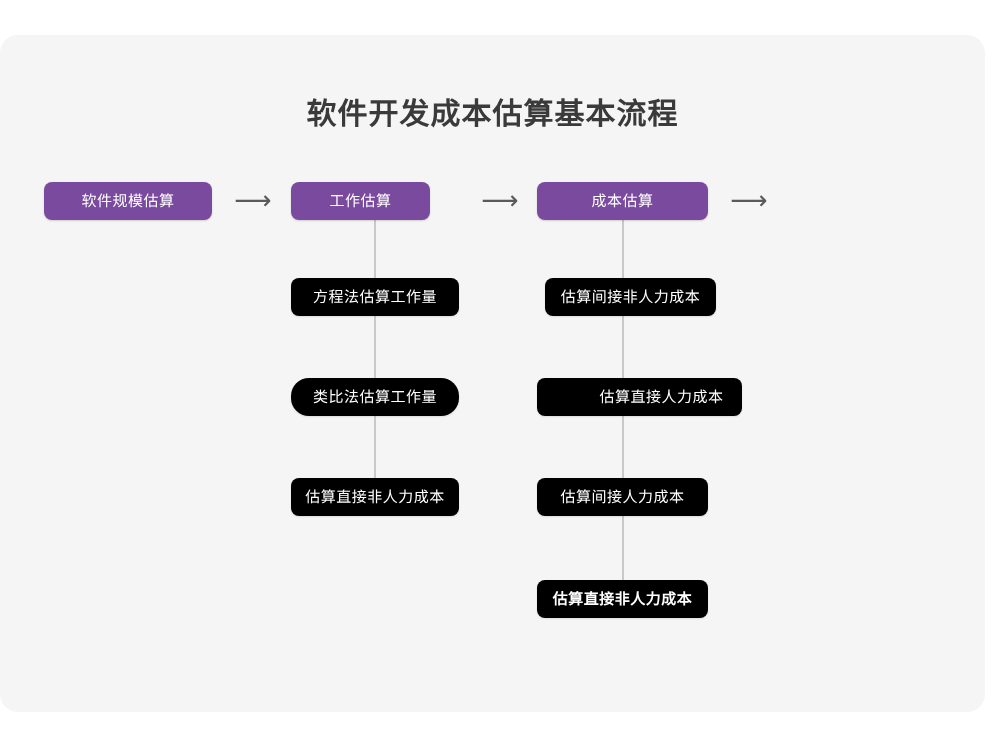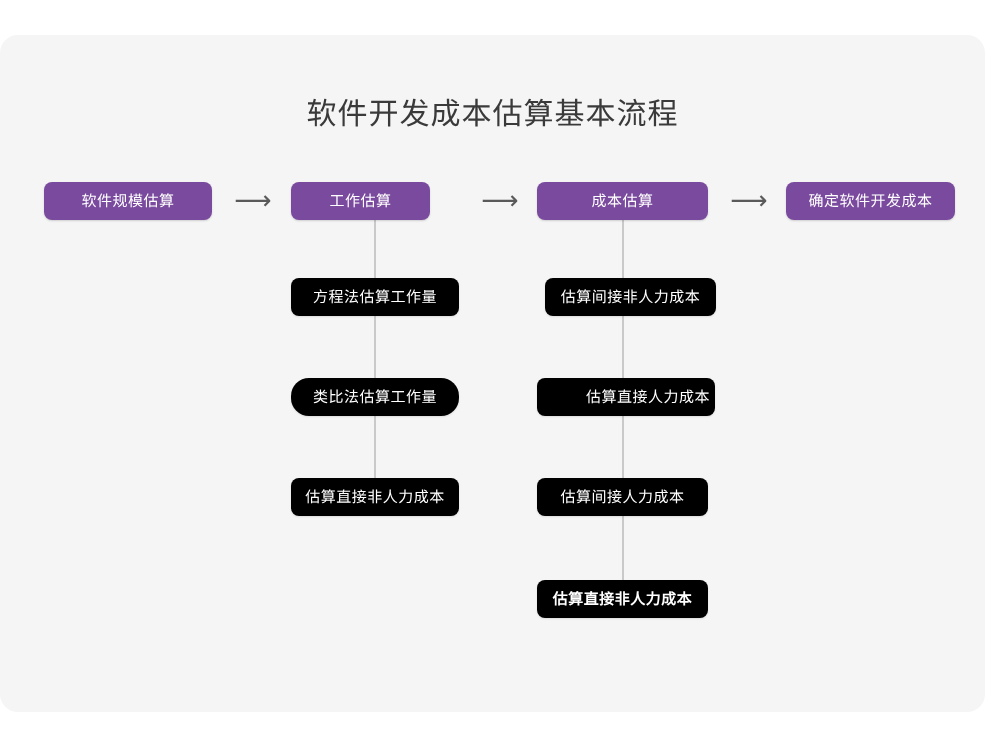--- a/index.html
+++ b/index.html
@@ -27,21 +27,21 @@
   }
 
   
   .diagram-title {
     position: absolute;
     left: 0;
     top: 92px;
     width: 985px;
     text-align: center;
     font-size: 30px;
-    font-weight: 400;
+    font-weight: 700;
     color: #3a3a3a;
     letter-spacing: 1px;
     line-height: 44px;
     white-space: nowrap;
   }
 
   
   .stage {
     position: absolute;
     left: 0;
@@ -108,29 +108,28 @@
   <div class="h-arrow" style="left:228px; top:188px; width:50px;">⟶</div>
 
   <div class="node primary" style="left:291px; top:182px; width:139px;">工作估算</div>
 
   <div class="h-arrow" style="left:475px; top:188px; width:50px;">⟶</div>
 
   <div class="node primary" style="left:537px; top:182px; width:171px;">成本估算</div>
 
   <div class="h-arrow" style="left:724px; top:188px; width:50px;">⟶</div>
 
-  <div class="node primary" style="left:786px; top:182px; width:169px;">确定软件开发成本</div>
 
   <div class="node secondary" style="left:291px; top:278px; width:168px;">方程法估算工作量</div>
 
   <div class="node secondary" style="left:291px; top:378px; width:168px;border-radius:18px;">类比法估算工作量</div>
 
   <div class="node secondary" style="left:291px; top:478px; width:168px;">估算直接非人力成本</div>
 
   <div class="node secondary" style="left:537px; top:278px; width:171px;margin-left:8px;">估算间接非人力成本</div>
 
-  <div class="node secondary" style="left:537px; top:378px; width:178px;padding-left:44px;">估算直接人力成本</div>
+  <div class="node secondary" style="left:537px; top:378px; width:205px;padding-left:44px;">估算直接人力成本</div>
 
   <div class="node secondary" style="left:537px; top:478px; width:171px;border-radius:8px;">估算间接人力成本</div>
 
   <div class="node secondary" style="left:537px; top:580px; width:171px;font-weight:bold;">估算直接非人力成本</div>
 
 </div>
 
 </body></html>

